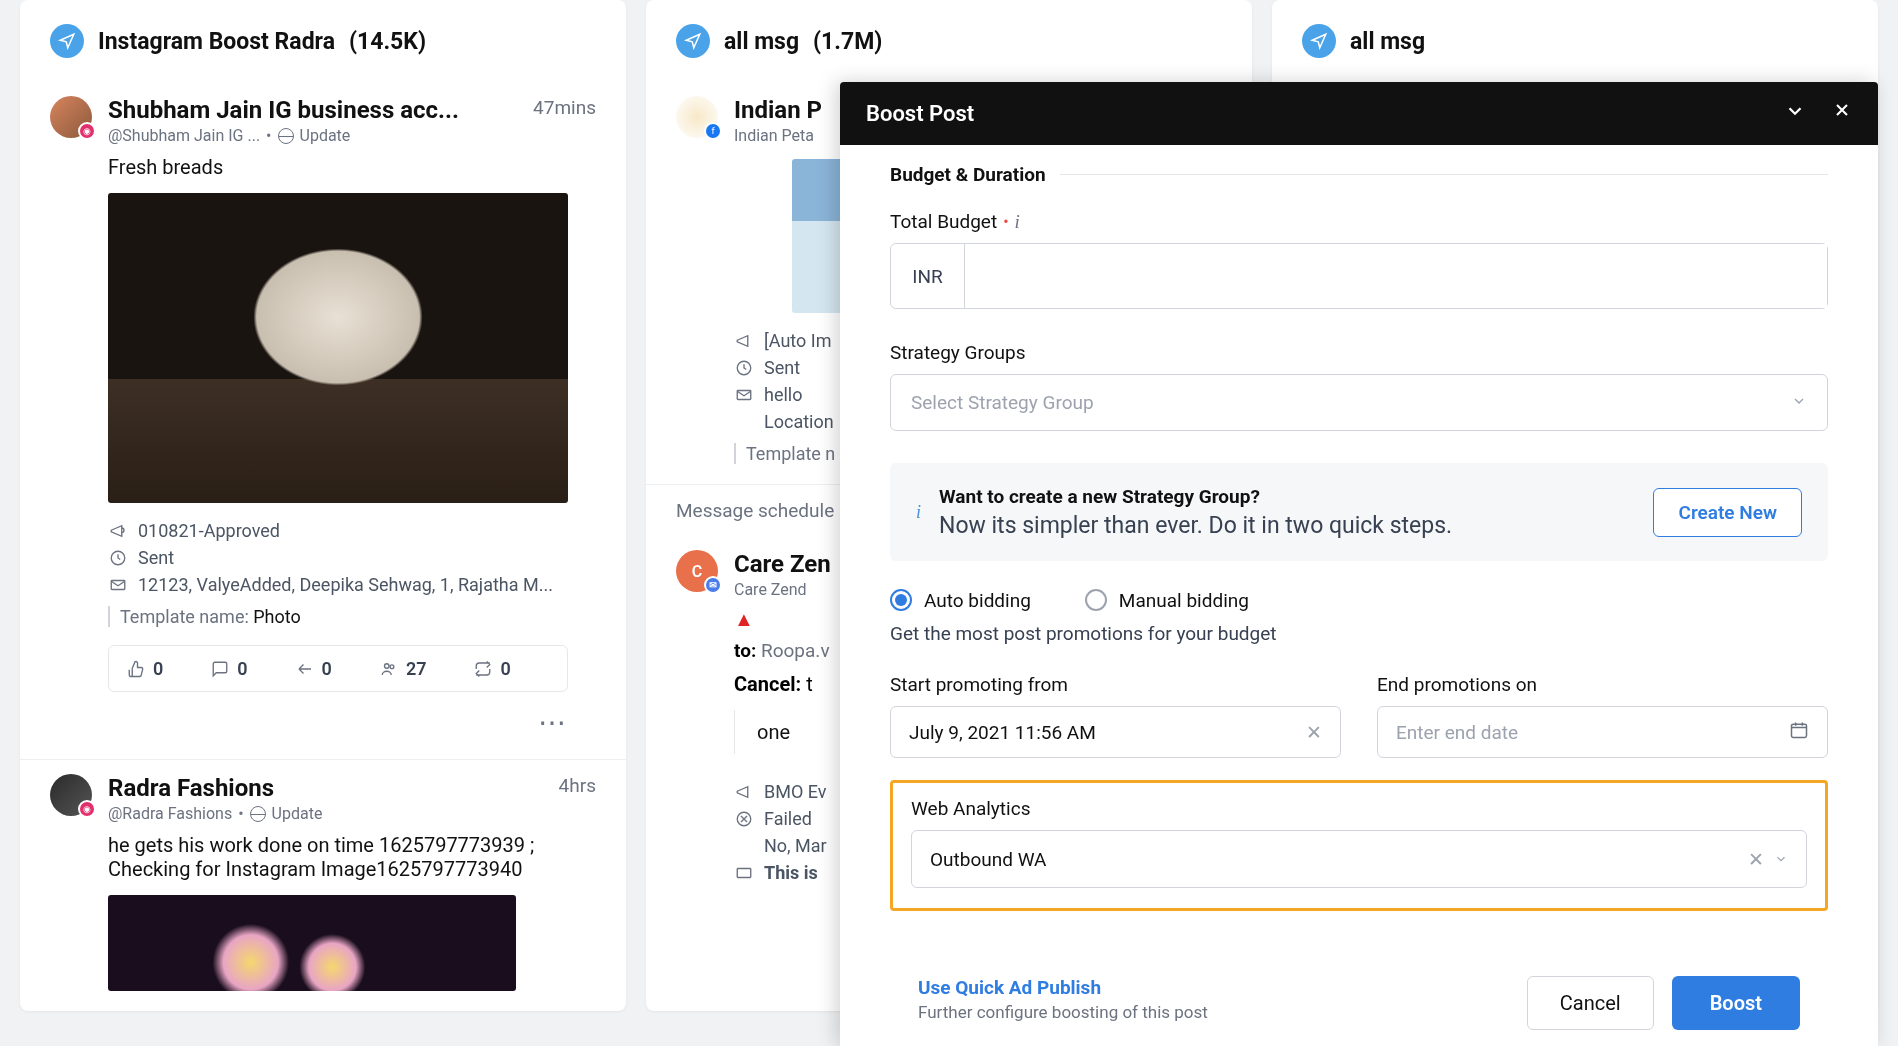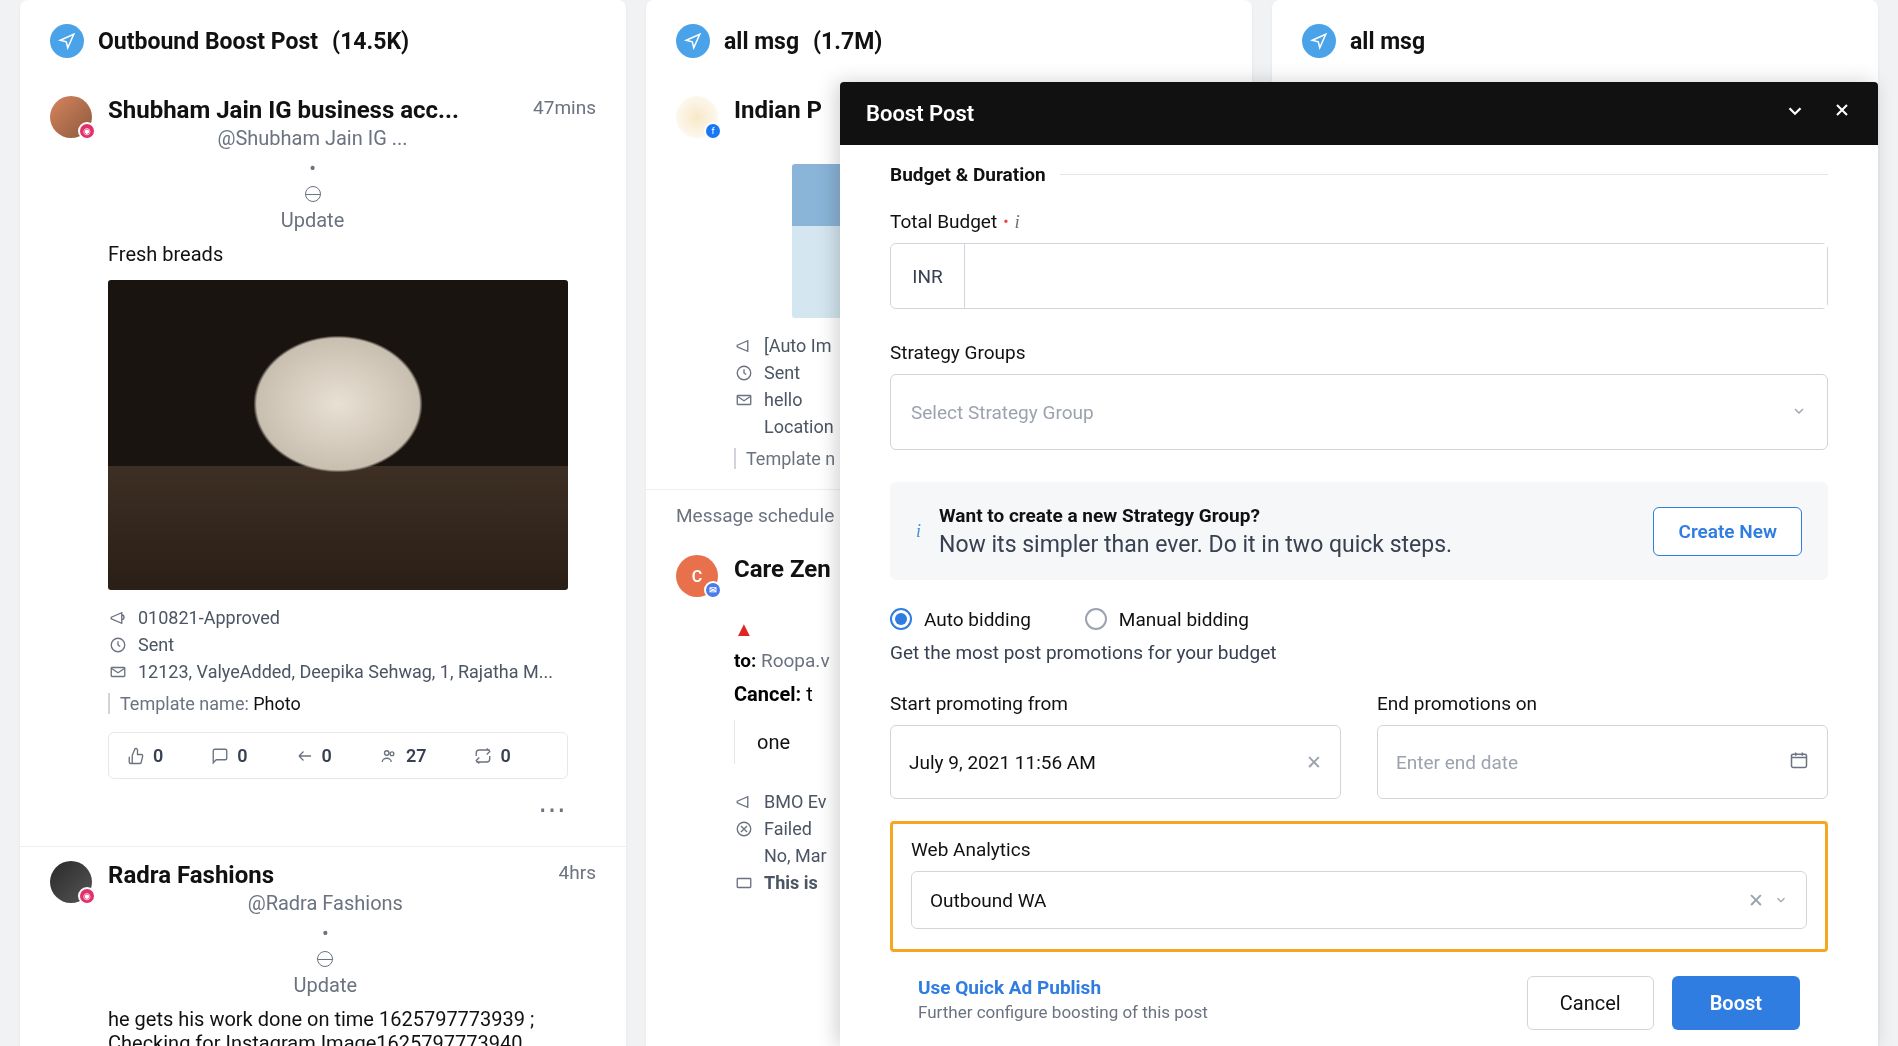--- a/index.html
+++ b/index.html
@@ -11,21 +11,21 @@
 .col-title { font-weight: 700; font-size: 23px; color: #111; }
 .col-count { font-weight: 700; font-size: 23px; color: #111; }
 .post { padding: 14px 30px 20px; }
 .post-head { display: flex; align-items: flex-start; gap: 16px; }
 .avatar { width: 42px; height: 42px; border-radius: 50%; background: linear-gradient(135deg,#d8845e,#8b5a3c); position: relative; flex-shrink: 0; }
 .avatar-badge { position: absolute; bottom: -2px; right: -4px; width: 18px; height: 18px; border-radius: 50%; background: #e1306c; border: 2px solid #fff; display:flex; align-items:center; justify-content:center; font-size:9px; color:#fff; }
 .avatar-badge.fb { background:#1877f2; }
 .avatar-badge.msg { background:#4a7de8; }
 .post-meta { flex: 1; min-width: 0; }
 .post-title { font-weight: 700; font-size: 24px; color: #111; white-space: nowrap; overflow: hidden; text-overflow: ellipsis; }
-.post-sub { font-size: 20px; color: #6b7280; display: flex; align-items: center; gap: 6px; margin-top: 2px; flex-direction: column; }
+.post-sub { font-size: 16px; color: #6b7280; display: flex; align-items: center; gap: 6px; margin-top: 2px; }
 .post-time { font-size: 19px; color: #6b7280; white-space: nowrap; }
 .post-body { margin-left: 58px; margin-top: 10px; font-size: 20px; color: #111; }
 .post-img { margin-left: 58px; margin-top: 14px; width: 460px; height: 310px; background: #333; border-radius: 3px; }
 .post-img.small { width: 120px; height: 154px; }
 .post-img.flowers { width: 408px; height: 96px; background: #1a0d1e; }
 .meta-lines { margin-left: 58px; margin-top: 14px; font-size: 18px; color: #4b5563; }
 .meta-line { display: flex; align-items: center; gap: 10px; padding: 3px 0; }
 .meta-icon { width: 20px; display: flex; justify-content: center; color: #6b7280; }
 .template-row { margin-left: 58px; margin-top: 8px; font-size: 18px; color: #6b7280; border-left: 2px solid #d1d5db; padding-left: 10px; }
 .stats-bar { display: flex; align-items: center; gap: 48px; margin-left: 58px; margin-top: 18px; padding: 12px 18px; border: 1px solid #e5e7eb; border-radius: 6px; width: 460px; }
@@ -45,35 +45,35 @@
 .modal-actions { display: flex; gap: 26px; font-size: 22px; }
 .modal-body { padding: 18px 50px 12px; overflow-y: auto; flex: 1; }
 .section-title { font-weight: 700; font-size: 19px; color: #111; position: relative; margin-bottom: 24px; display: flex; align-items: center; gap: 14px; }
 .section-title::after { content: ""; flex: 1; height: 1px; background: #e5e7eb; }
 .field-label { font-size: 19px; color: #111; margin-bottom: 10px; display: flex; align-items: center; gap: 6px; }
 .req-dot { color: #ef4444; font-size: 16px; }
 .info-i { font-style: italic; font-family: Georgia, serif; color: #6b7280; }
 .budget-input { display: flex; border: 1px solid #d1d5db; border-radius: 6px; height: 66px; margin-bottom: 32px; }
 .currency-box { width: 74px; border-right: 1px solid #d1d5db; display: flex; align-items: center; justify-content: center; font-size: 19px; color: #374151; }
 .budget-field { flex: 1; border: none; outline: none; padding: 0 16px; font-size: 19px; }
-.select-box { border: 1px solid #d1d5db; border-radius: 6px; height: 76px; display: flex; align-items: center; padding: 0 20px; font-size: 19px; color: #9ca3af; justify-content: space-between; margin-bottom: 32px; }
+.select-box { border: 1px solid #d1d5db; border-radius: 6px; height: 57px; display: flex; align-items: center; padding: 0 20px; font-size: 19px; color: #9ca3af; justify-content: space-between; margin-bottom: 32px; }
 .info-banner { background: #f5f7f9; border-radius: 6px; padding: 22px 26px; display: flex; align-items: center; gap: 18px; margin-bottom: 28px; }
 .info-banner-text { flex: 1; }
 .info-banner-title { font-weight: 700; font-size: 19px; color: #111; }
 .info-banner-sub { font-size: 23px; color: #374151; margin-top: 4px; }
 .create-new-btn { border: 1px solid #2f7de1; color: #2f7de1; background: #fff; padding: 12px 24px; border-radius: 6px; font-size: 19px; font-weight: 600; cursor: pointer; }
 .radio-row { display: flex; gap: 54px; align-items: center; margin-bottom: 10px; }
 .radio-opt { display: flex; gap: 12px; font-size: 19px; color: #111; }
 .radio-circle { width: 22px; height: 22px; border: 2px solid #9ca3af; border-radius: 50%; display: flex; align-items: center; justify-content: center; }
 .radio-circle.checked { border-color: #2f7de1; }
 .radio-circle.checked::after { content: ""; width: 12px; height: 12px; background: #2f7de1; border-radius: 50%; }
 .bidding-help { font-size: 19px; color: #374151; margin-bottom: 28px; }
 .date-row { display: flex; gap: 36px; }
 .date-col { flex: 1; }
-.date-input { border: 1px solid #d1d5db; border-radius: 6px; height: 74px; display: flex; align-items: center; padding: 0 18px; font-size: 19px; color: #111; justify-content: space-between; }
+.date-input { border: 1px solid #d1d5db; border-radius: 6px; height: 52px; display: flex; align-items: center; padding: 0 18px; font-size: 19px; color: #111; justify-content: space-between; }
 .date-input.placeholder { color: #9ca3af; }
 .wa-section { border: 3px solid #f5a623; border-radius: 4px; padding: 14px 18px 20px; margin-top: 22px; }
 .wa-select { border: 1px solid #d1d5db; border-radius: 6px; height: 58px; display: flex; align-items: center; padding: 0 18px; font-size: 19px; color: #111; justify-content: space-between; margin-top: 10px; }
 .modal-footer { padding: 14px 78px 16px; display: flex; align-items: flex-start; justify-content: space-between; }
 .footer-left .link { color: #2f7de1; font-weight: 700; font-size: 19px; }
 .footer-left .sub { color: #6b7280; font-size: 17px; margin-top: 3px; }
 .footer-btns { display: flex; gap: 18px; }
 .btn-cancel { border: 1px solid #d1d5db; background: #fff; color: #111; padding: 14px 32px; border-radius: 6px; font-size: 20px; cursor: pointer; }
 .btn-boost { border: none; background: #2f7de1; color: #fff; padding: 14px 38px; border-radius: 6px; font-size: 20px; font-weight: 600; cursor: pointer; }
 .globe-icon { width: 16px; height: 16px; border: 1.5px solid #6b7280; border-radius: 50%; position: relative; display: inline-block; }
@@ -86,21 +86,21 @@
 
 <div class="columns">
 
   <div class="column">
     <div class="col-header">
       <div class="col-icon">
         <svg width="18" height="18" viewBox="0 0 24 24" fill="none" stroke="#fff" stroke-width="2">
             <path d="M3 11l18-8-8 18-2-8-8-2z"></path>
           </svg>
       </div>
-      <span class="col-title">Outbound Boost Post</span>
+      <span class="col-title">Instagram Boost Radra</span>
       <span class="col-count">(14.5K)</span>
     </div>
 
     <div class="post">
       <div class="post-head">
         <div class="avatar">
           <div class="avatar-badge">◉</div>
         </div>
         <div class="post-meta">
           <div class="post-title">Shubham Jain IG business acc...</div>

